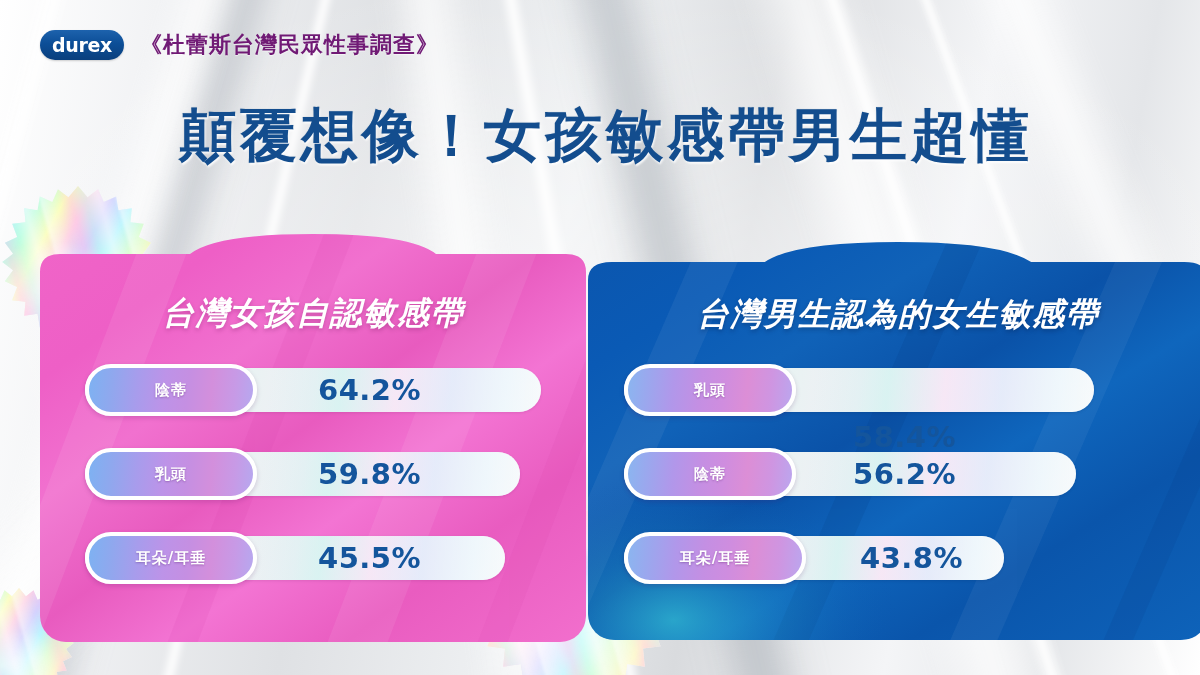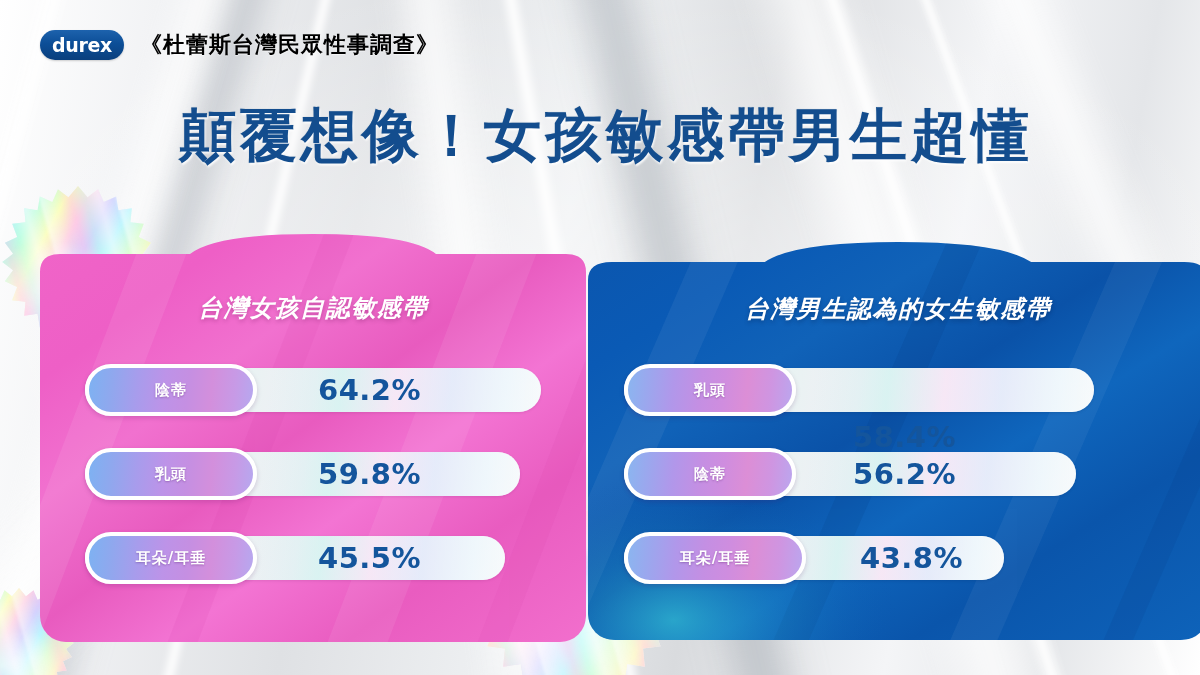--- a/index.html
+++ b/index.html
@@ -40,21 +40,21 @@
     width:84px; height:30px; border-radius:15px;
     background:linear-gradient(180deg,#1d62ad 0%,#0c4e97 45%,#0a3f7d 100%);
     display:flex; align-items:center; justify-content:center;
     box-shadow:0 1px 2px rgba(0,0,0,.18);
   }
   .logo span {
     color:#fff; font-size:19px; font-weight:bold; letter-spacing:-.3px;
     font-family:"DejaVu Sans",sans-serif;
   }
   .hdr-sub {
-    font-size:22px; font-weight:bold; color:#000000; letter-spacing:1px;
+    font-size:22px; font-weight:bold; color:#701a75; letter-spacing:1px;
     font-family:"DejaVu Sans","Liberation Sans",sans-serif;
     text-shadow:0 1px 1px rgba(255,255,255,.6);
   }
 
   
   .title {
     position:absolute; top:98px; left:0; width:1200px; text-align:center; z-index:6;
     font-size:57px; font-weight:bold; color:#134d8e; letter-spacing:4px;
     font-family:"DejaVu Sans","Liberation Sans",sans-serif;
     text-shadow:1px 2px 2px rgba(255,255,255,.85), 0 0 1px rgba(10,60,110,.4);
@@ -102,21 +102,21 @@
     overflow:hidden;
   }
   
   .card .dome {
     position:absolute; left:0; top:0; width:100%; height:100%;
   }
   .card-inner { position:absolute; inset:0; z-index:4; }
 
   .card-title {
     position:absolute; left:0; width:100%; text-align:center;
-    font-size:24px; font-weight:bold; color:#fff; font-style:italic;
+    font-size:32px; font-weight:bold; color:#fff; font-style:italic;
     letter-spacing:1.5px; white-space:nowrap;
     font-family:"DejaVu Sans","Liberation Sans",sans-serif;
     text-shadow:0 2px 4px rgba(90,0,70,.28);
     z-index:5;
   }
   .card.blue .card-title { text-shadow:0 2px 4px rgba(0,25,70,.35); }
 
   
   .row { position:absolute; height:44px; z-index:5; }
   .bar {

